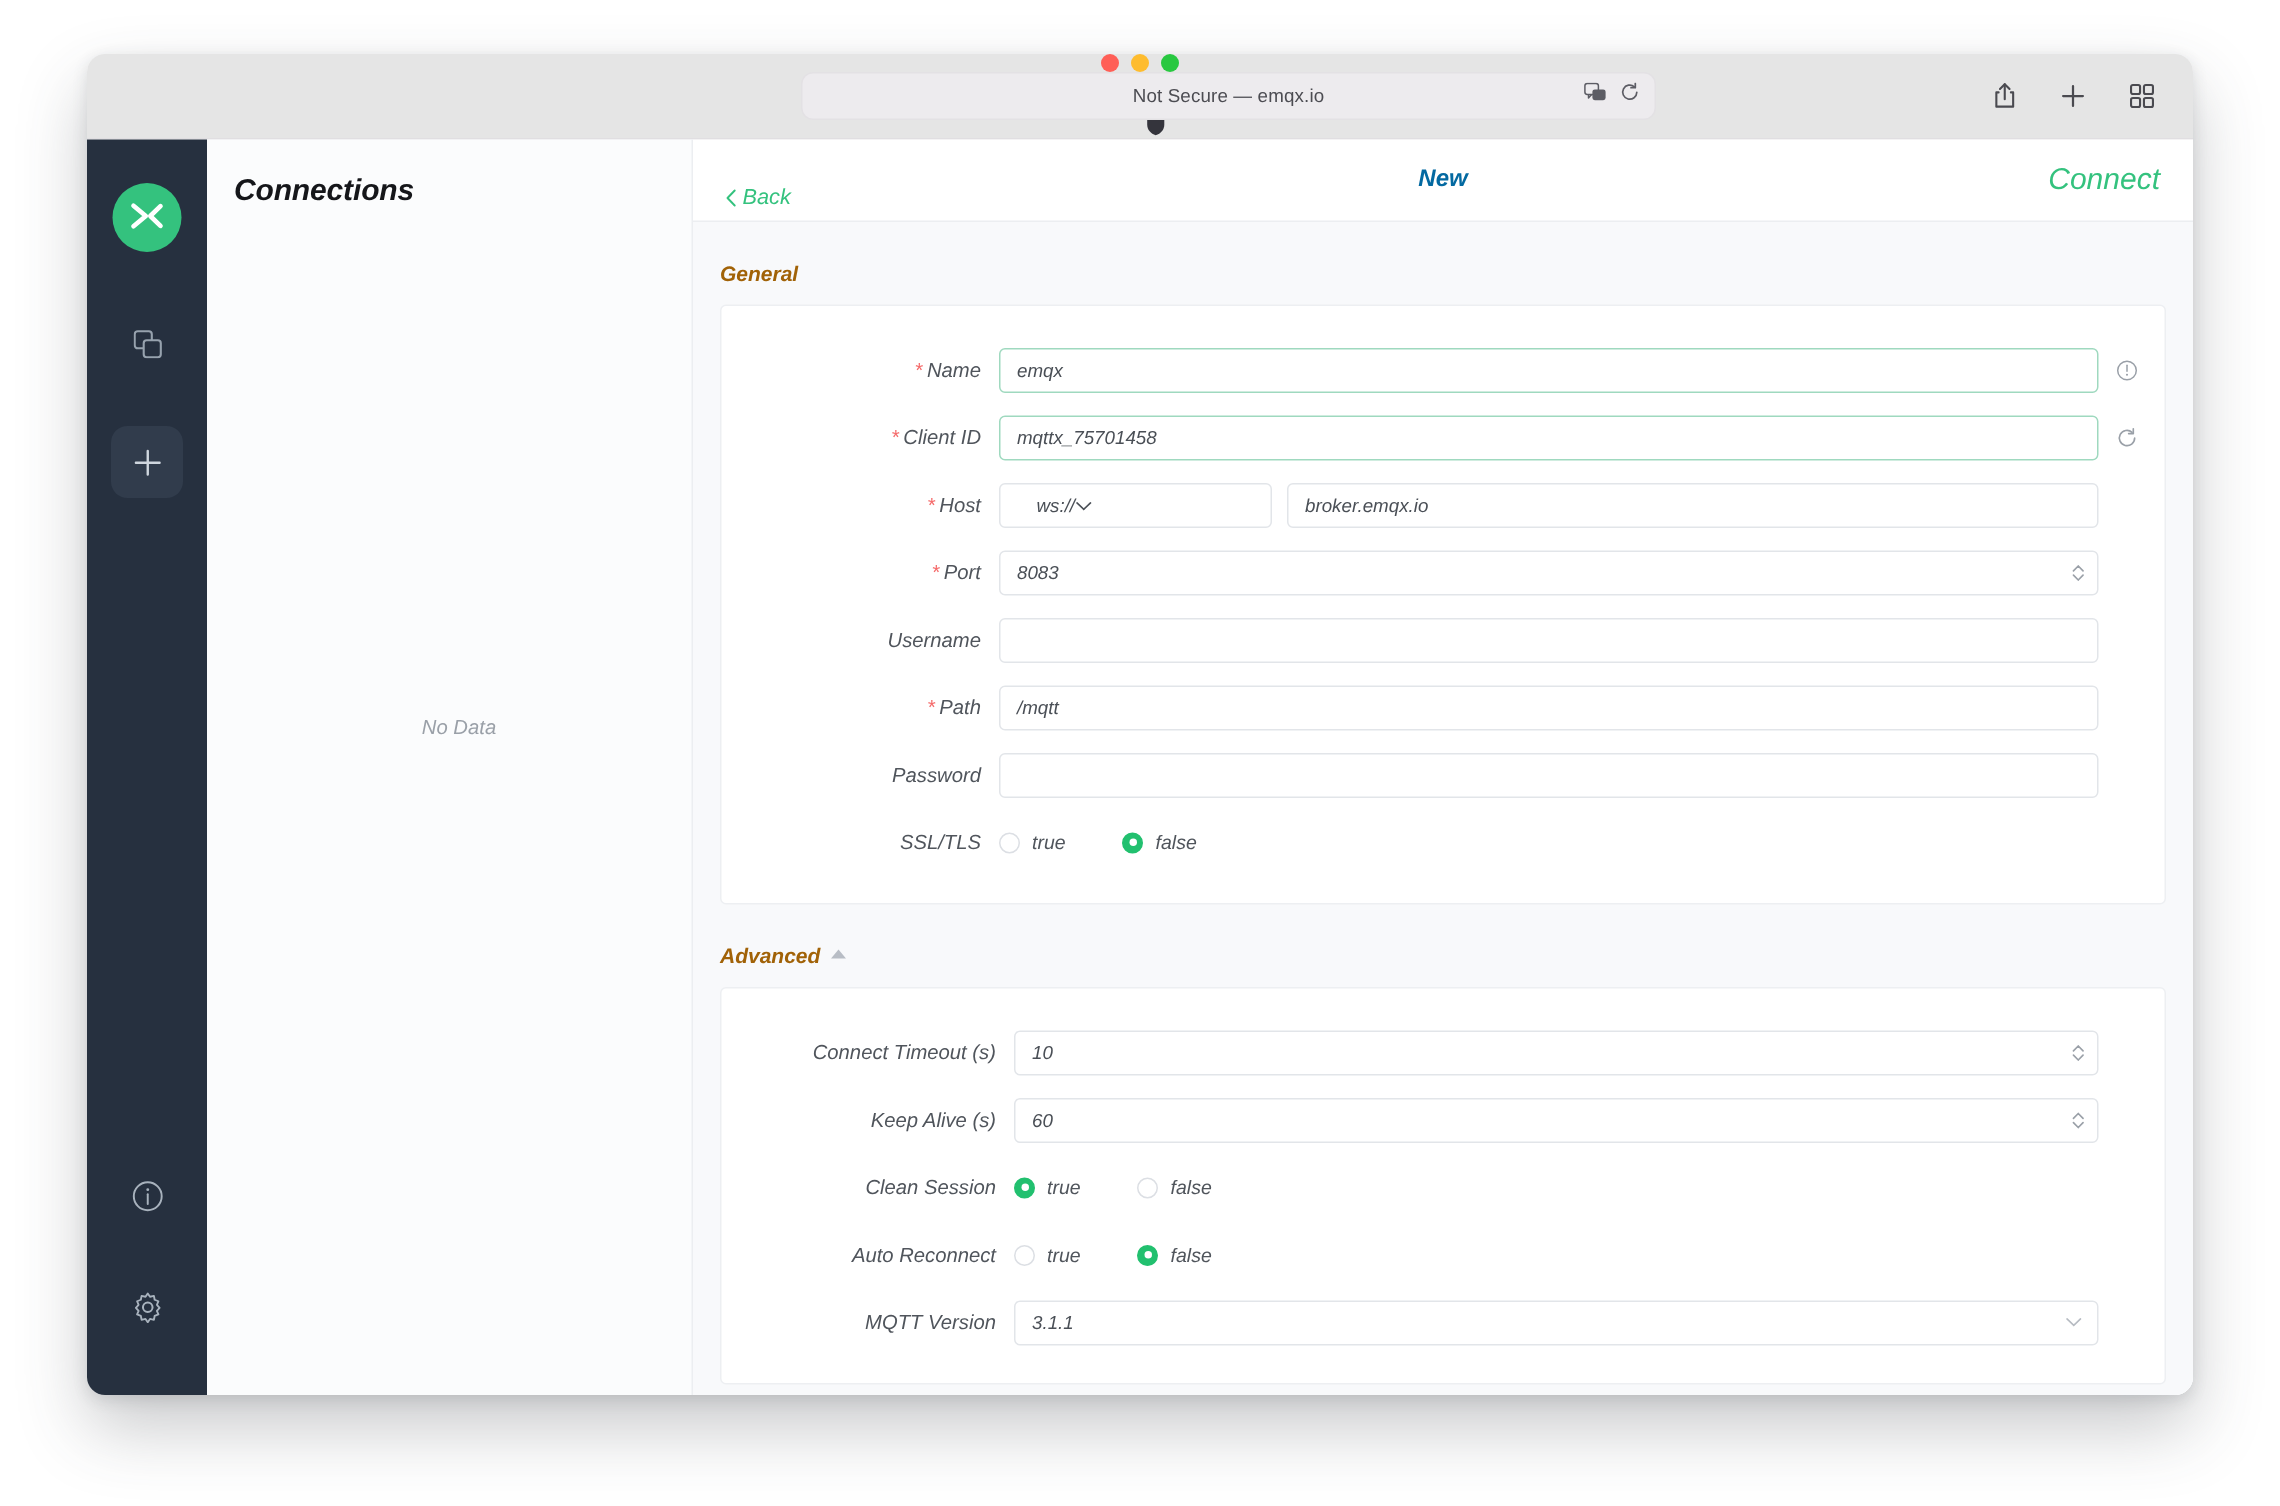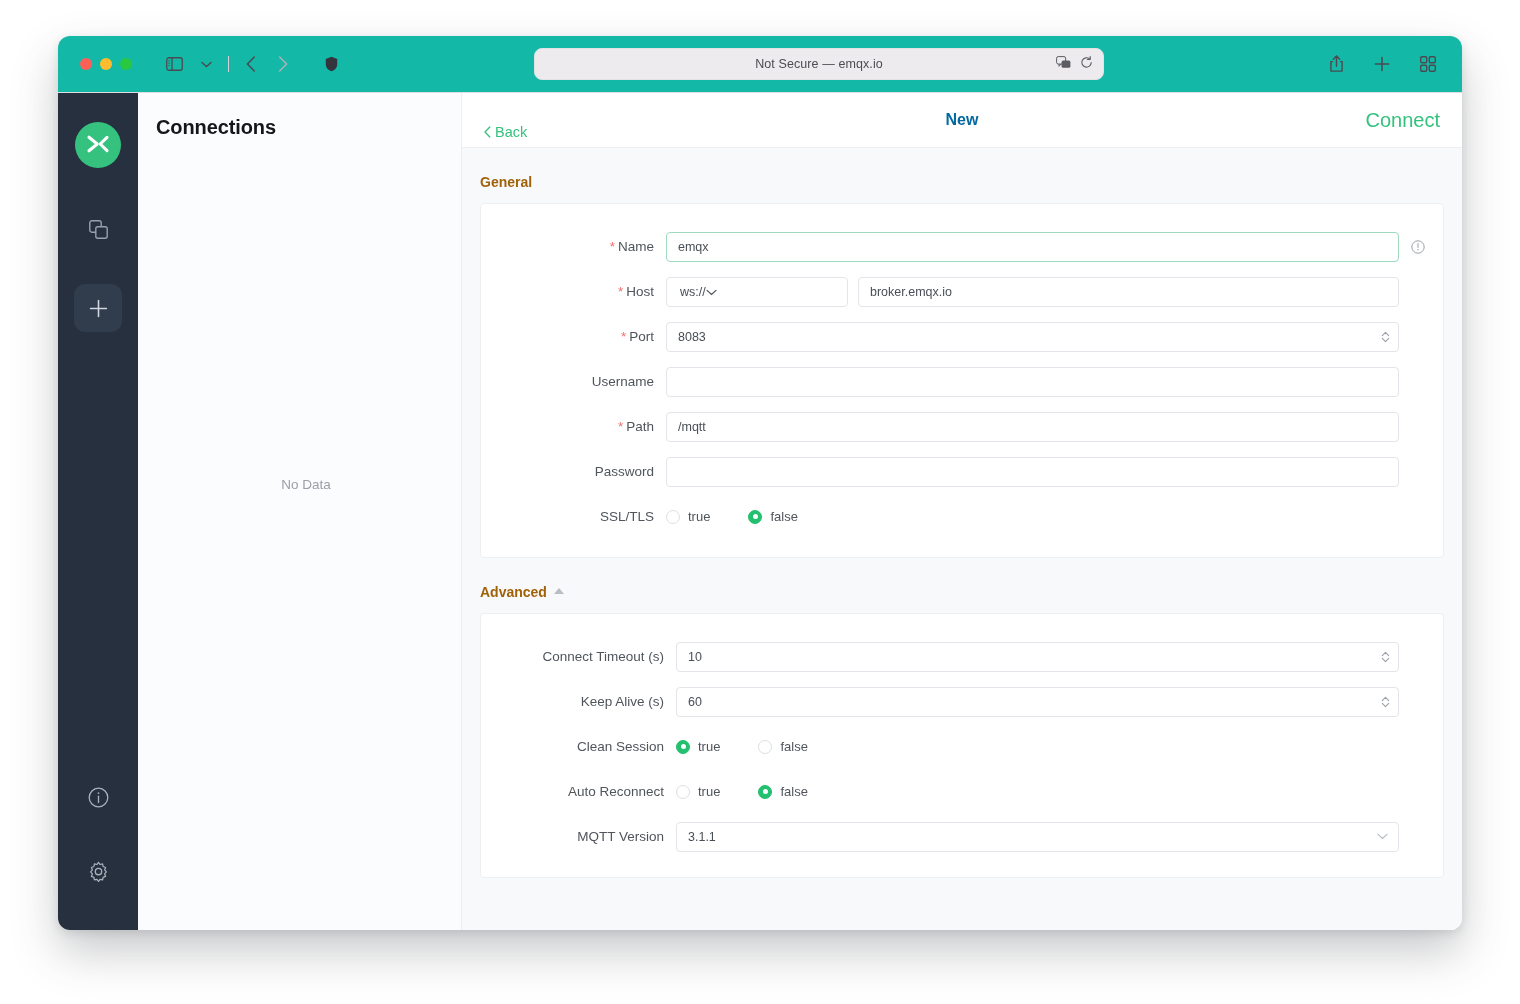--- a/index.html
+++ b/index.html
@@ -29,25 +29,26 @@
     border-radius: 12px;
     background: #ffffff;
     box-shadow: 0 22px 46px rgba(60,64,72,0.28), 0 3px 10px rgba(60,64,72,0.14);
     overflow: hidden;
   }
 
   
   .titlebar {
     position: relative;
     height: 57px;
-    background: #14b8a6;
+    background: #e5e5e5;
     border-bottom: 1px solid #e0dee1;
     display: flex;
     align-items: center;
     padding: 0 22px;
+    flex-direction: column;
   }
   .traffic { display: flex; align-items: center; gap: 8px; }
   .light { width: 12px; height: 12px; border-radius: 50%; display: block; }
   .light.red    { background: #ff5f57; }
   .light.yellow { background: #febc2e; }
   .light.green  { background: #28c840; }
 
   .tb-group { display: flex; align-items: center; gap: 4px; margin-left: 28px; }
   .tb-btn {
     width: 28px; height: 26px;
@@ -93,20 +94,21 @@
     right: 20px; top: 0; bottom: 0;
     display: flex; align-items: center; gap: 18px;
     color: #46464d;
   }
 
   
   .app-body {
     display: flex;
     height: 837px;
     background: #ffffff;
+    font-style: italic;
   }
 
   
   .rail {
     width: 80px;
     background: #26303f;
     flex: 0 0 80px;
     display: flex;
     flex-direction: column;
     align-items: center;
@@ -299,21 +301,21 @@
 
   .select-sm {
     width: 182px;
     flex: 0 0 182px;
     height: 30px;
     border: 1px solid #e2e5e9;
     border-radius: 4px;
     background: #ffffff;
     display: flex;
     align-items: center;
-    padding: 0 13px;
+    padding: 0 24px;
     font-size: 12.5px;
     color: #4a4f56;
     position: relative;
   }
 
   .side-icon {
     width: 18px;
     flex: 0 0 18px;
     display: flex;
     align-items: center;
@@ -524,20 +526,36 @@
                 <span class="side-icon">
                   <svg width="14" height="14" viewBox="0 0 14 14" fill="none">
                     <circle cx="7" cy="7" r="6.2" stroke="currentColor" stroke-width="1"></circle>
                     <path d="M7 3.5v4" stroke="currentColor" stroke-width="1" stroke-linecap="round"></path>
                     <circle cx="7" cy="9.8" r="0.7" fill="currentColor"></circle>
                   </svg>
                 </span>
               </div>
             </div>
 
+            <div class="row">
+              <div class="label">
+                <span class="req">*</span><span>Client ID</span>
+              </div>
+              <div class="field">
+                <div class="input focused">
+                  <span>mqttx_75701458</span>
+                </div>
+                <span class="side-icon">
+                  <svg width="14" height="14" viewBox="0 0 14 14" fill="none">
+                    <path d="M12.1 7a5.1 5.1 0 1 1-1.7-3.8" stroke="currentColor" stroke-width="1.1" stroke-linecap="round"></path>
+                    <path d="M11.2 0.9v3.2H8.1" stroke="currentColor" stroke-width="1.1" stroke-linecap="round" stroke-linejoin="round"></path>
+                  </svg>
+                </span>
+              </div>
+            </div>
 
             <div class="row">
               <div class="label">
                 <span class="req">*</span><span>Host</span>
               </div>
               <div class="field">
                 <div class="select-sm">
                   <span>ws://</span>
                   <span class="chev">
                     <svg width="11" height="7" viewBox="0 0 11 7" fill="none">

